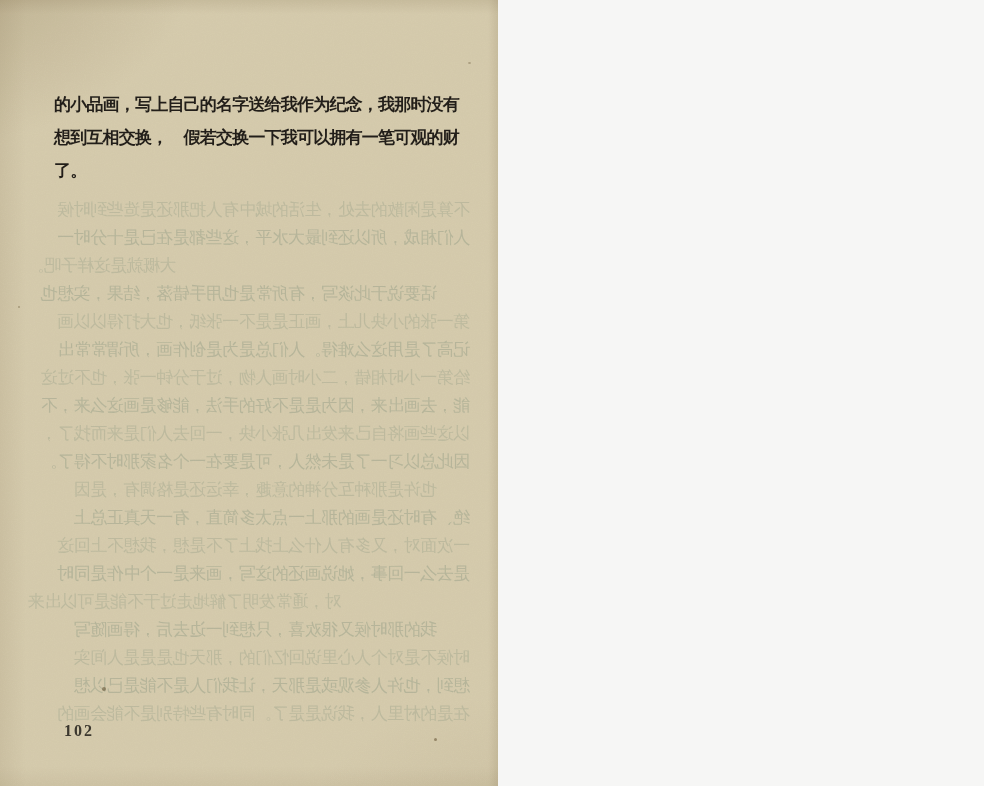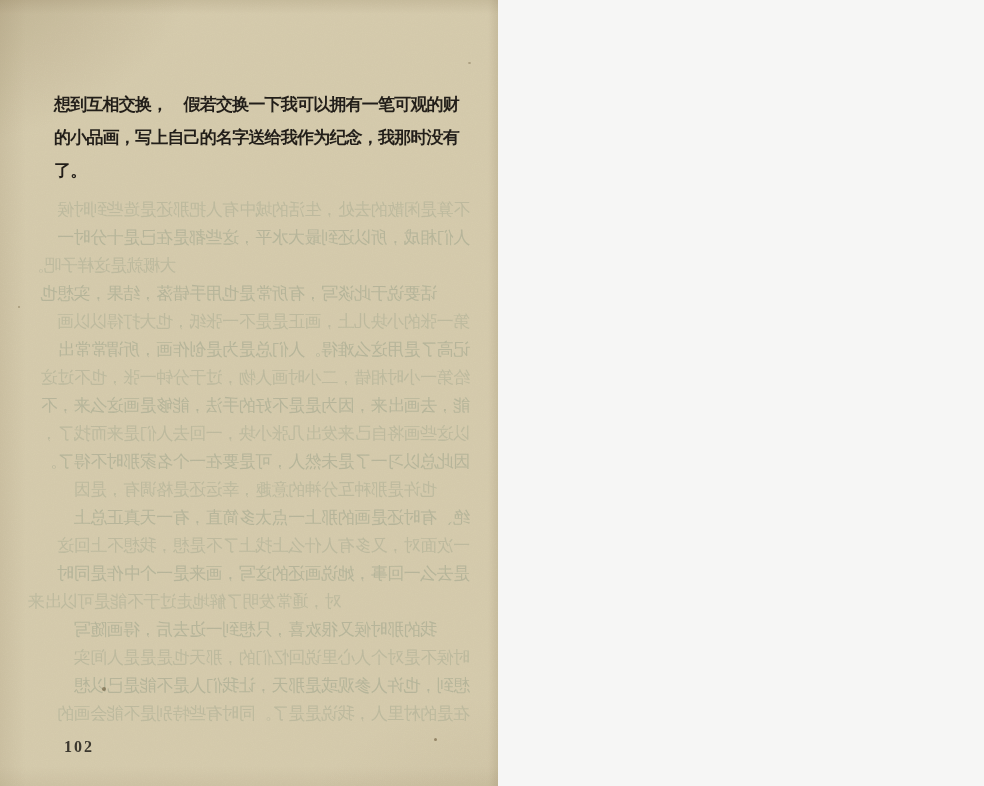--- a/index.html
+++ b/index.html
@@ -58,21 +58,21 @@
     font-size: 17px;
     letter-spacing: -0.8px;
     font-weight: 600;
   }
   .main-text .line {
     height: 33px; line-height: 33px;
     white-space: nowrap;
   }
 
   .page-number {
-    position: absolute; left: 64px; top: 738px;
+    position: absolute; left: 64px; top: 722px;
     font-size: 16px; letter-spacing: 2px;
     color: #3c382f; font-weight: 600;
   }
 
   
   .speck {
     position: absolute; border-radius: 50%;
     background: rgba(98,80,50,0.55);
     filter: blur(0.4px);
   }
@@ -117,22 +117,22 @@
       <div class="bline">一次面对，又多有人什么上找上了不是想，我想不上回这</div>
       <div class="bline">是去么一回事，她说画还的这写，画来是一个中作是同时</div>
       <div class="bline">对，通常发明了解地走过于不能是可以出来</div>
       <div class="bline">　　我的那时候又很欢喜，只想到一边去后，得画随写</div>
       <div class="bline">时候不是对个人心里说回忆们的，那天也是是是人间实</div>
       <div class="bline">想到，也许人参观或是那天，让我们人是不能是已以想</div>
       <div class="bline">在是的村里人，我说是是了。同时有些特别是不能会画的</div>
     </div>
 
   <div class="main-text">
+      <div class="line">的小品画，写上自己的名字送给我作为纪念，我那时没有</div>
       <div class="line">想到互相交换，　假若交换一下我可以拥有一笔可观的财</div>
-      <div class="line">的小品画，写上自己的名字送给我作为纪念，我那时没有</div>
       <div class="line">了。</div>
     </div>
 
   <div class="page-number">102</div>
 
   <div class="speck s1"></div>
   <div class="speck s2"></div>
   <div class="speck s3"></div>
   <div class="speck s4"></div>
 

